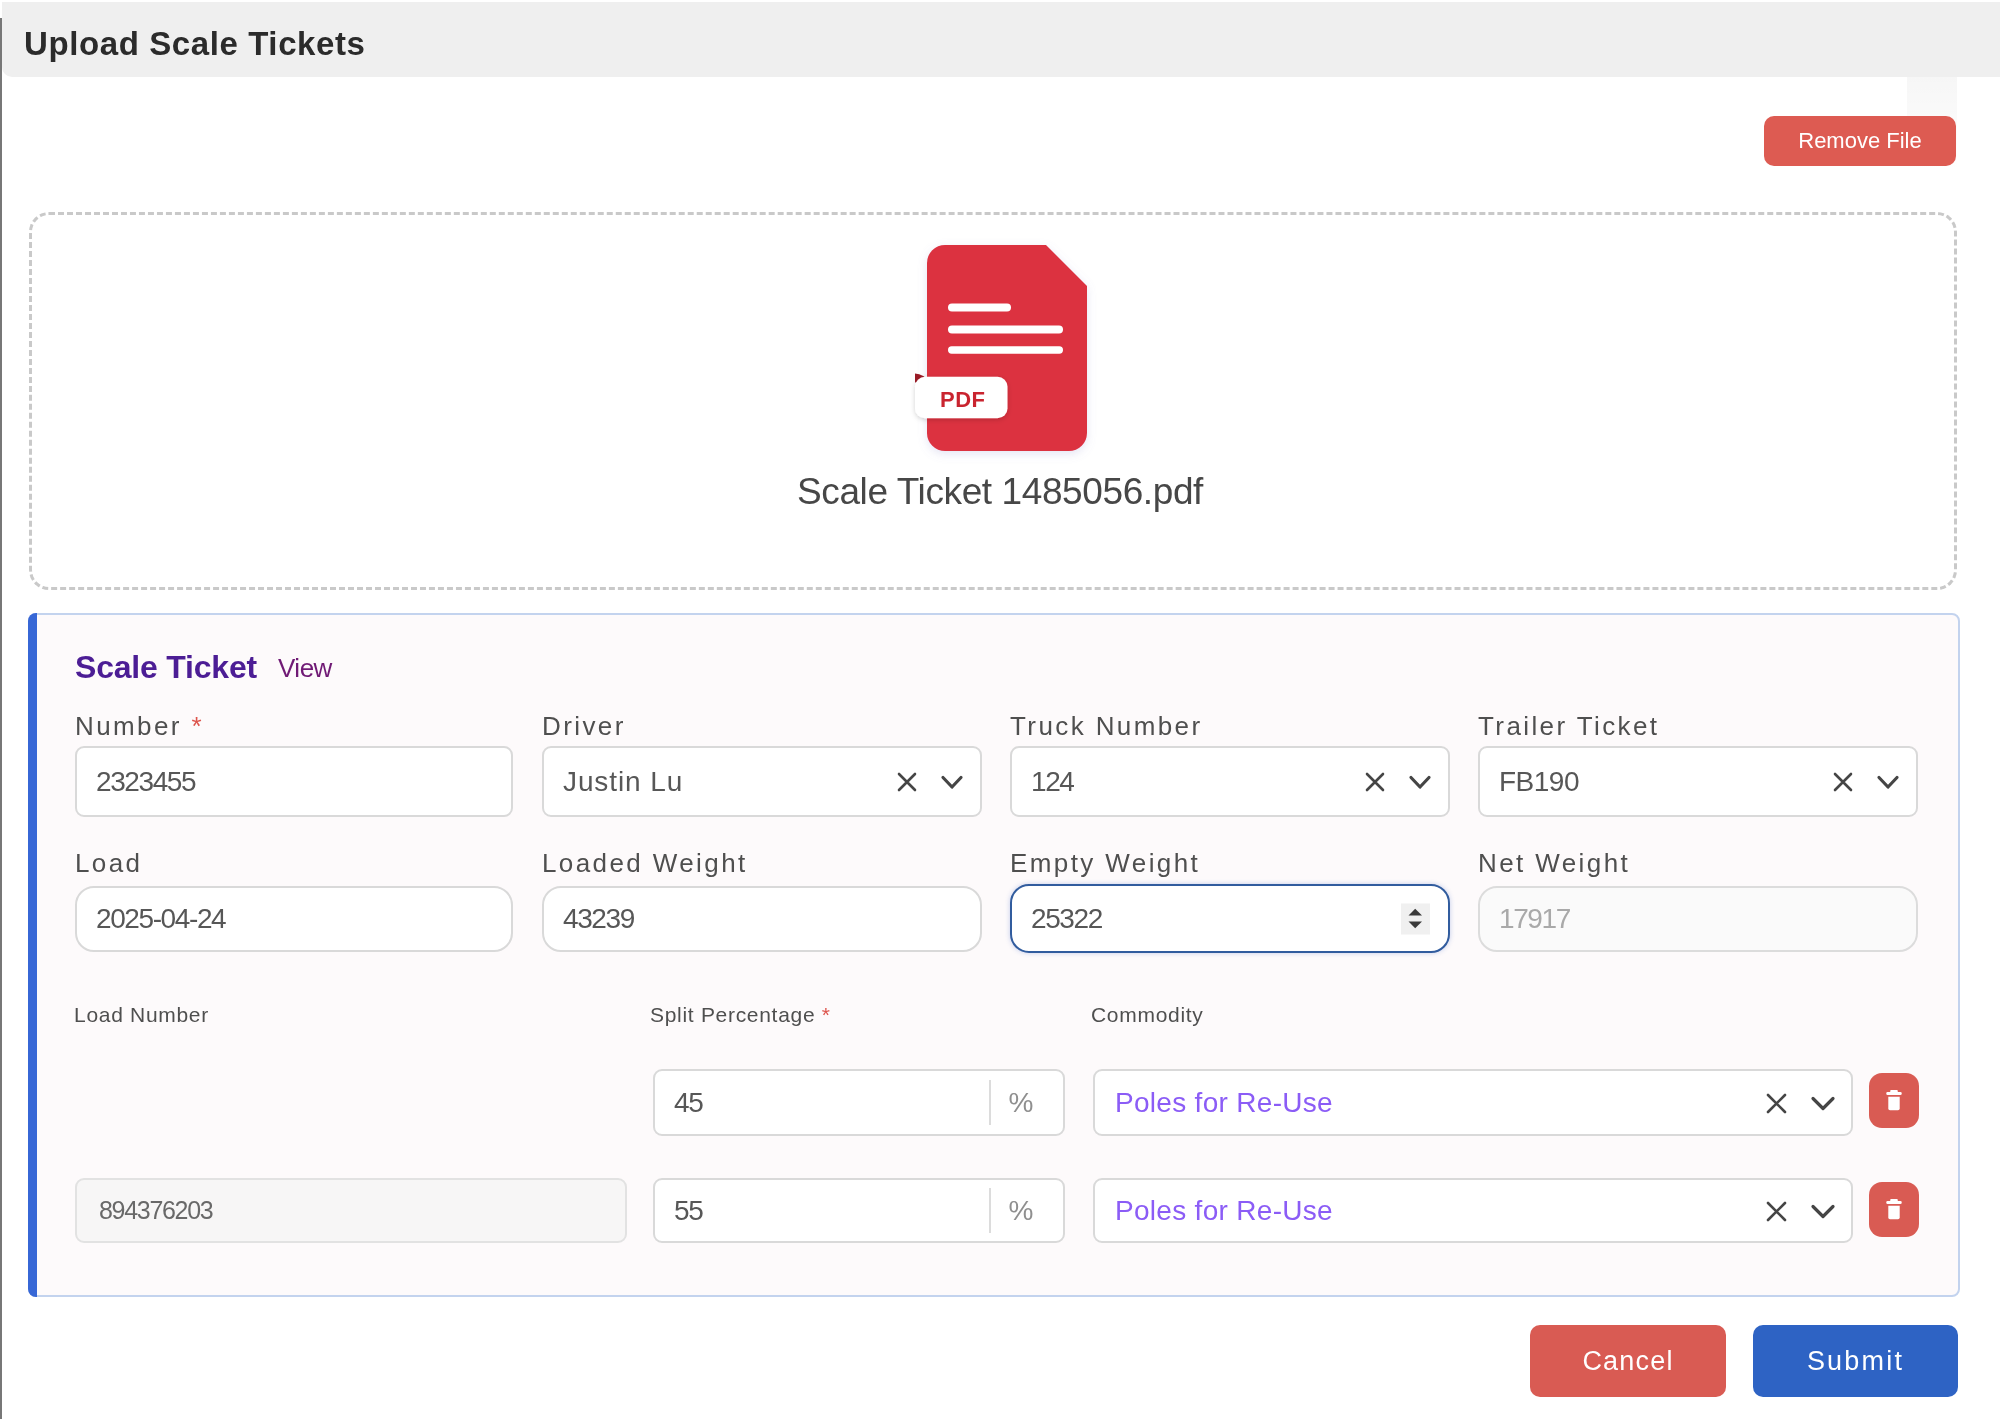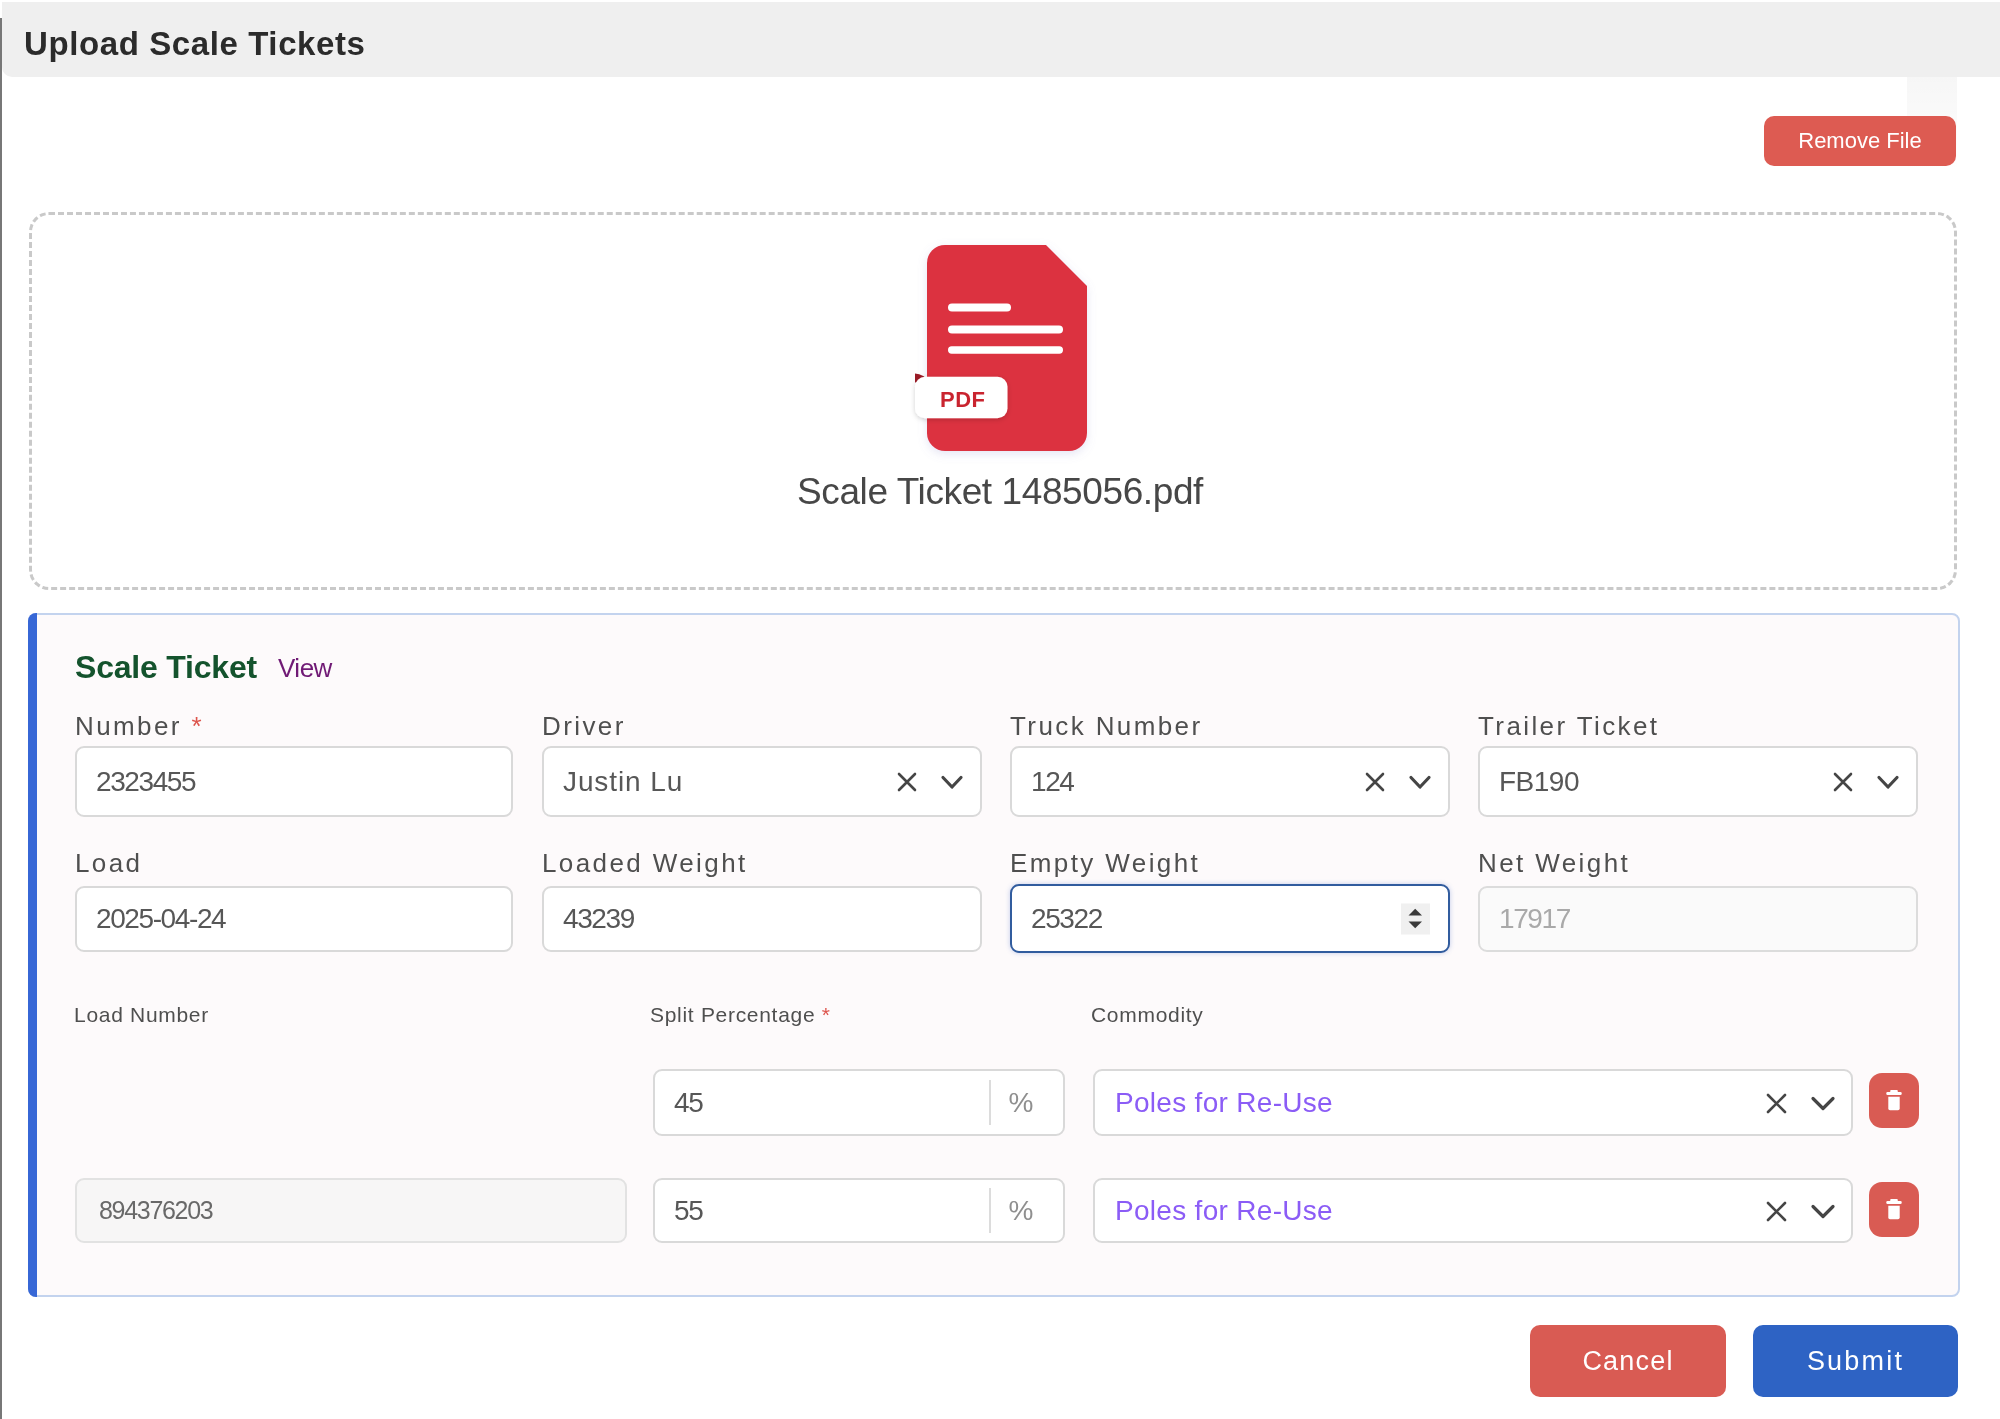--- a/index.html
+++ b/index.html
@@ -22,34 +22,34 @@
   #dropzone { left:29px; top:212px; width:1928px; height:378px;
     border:3px dashed #c9c9c9; border-radius:20px; }
   #filename { left:0; top:471px; width:2000px; text-align:center; font-size:37px;
     font-weight:400; color:#474747; letter-spacing:-0.4px; }
 
   #card { left:28px; top:613px; width:1932px; height:684px; background:#fdfafb;
     border:2px solid #c3d3ee; border-radius:8px; }
   #cardbar { left:28px; top:613px; width:9px; height:684px; background:#3767d6;
     border-radius:8px 0 0 8px; }
 
-  #cardtitle { left:75px; top:649px; font-size:32px; font-weight:700; color:#14532d; letter-spacing:-0.2px; }
+  #cardtitle { left:75px; top:649px; font-size:32px; font-weight:700; color:#4c1d95; letter-spacing:-0.2px; }
   #viewlink { left:278px; top:653px; font-size:26px; font-weight:500; color:#701a75; letter-spacing:-0.5px; }
 
   .label1 { font-size:26px; color:#4f4f4f; letter-spacing:2.4px; }
   .label3 { font-size:21px; color:#4f4f4f; letter-spacing:0.7px; }
   .req { color:#dd544c; }
 
   .input { background:#fff; border:2px solid #d9d9d9; border-radius:9px;
     font-size:28px; color:#575757; display:flex; align-items:center; padding-left:19px;
     letter-spacing:0.2px; }
   .dg { letter-spacing:-1.4px; }
   .nm { letter-spacing:0.9px; }
   .r1 { top:746px; height:71px; }
-  .r2 { top:886px; height:66px; }
+  .r2 { top:886px; height:66px;border-radius:19px; }
   .c1 { left:75px;  width:438px; }
   .c2 { left:542px; width:440px; }
   .c3 { left:1010px; width:440px; }
   .c4 { left:1478px; width:440px; }
 
   #empty { border:2px solid #315c9e; box-shadow:0 0 5px rgba(60,100,200,0.3); top:884px; height:69px; }
   #net { background:#fafafa; border-color:#dcdcdc; color:#a9a9a9; }
 
   .selicons { position:absolute; right:0; top:0; height:100%; display:flex; align-items:center; }
 

